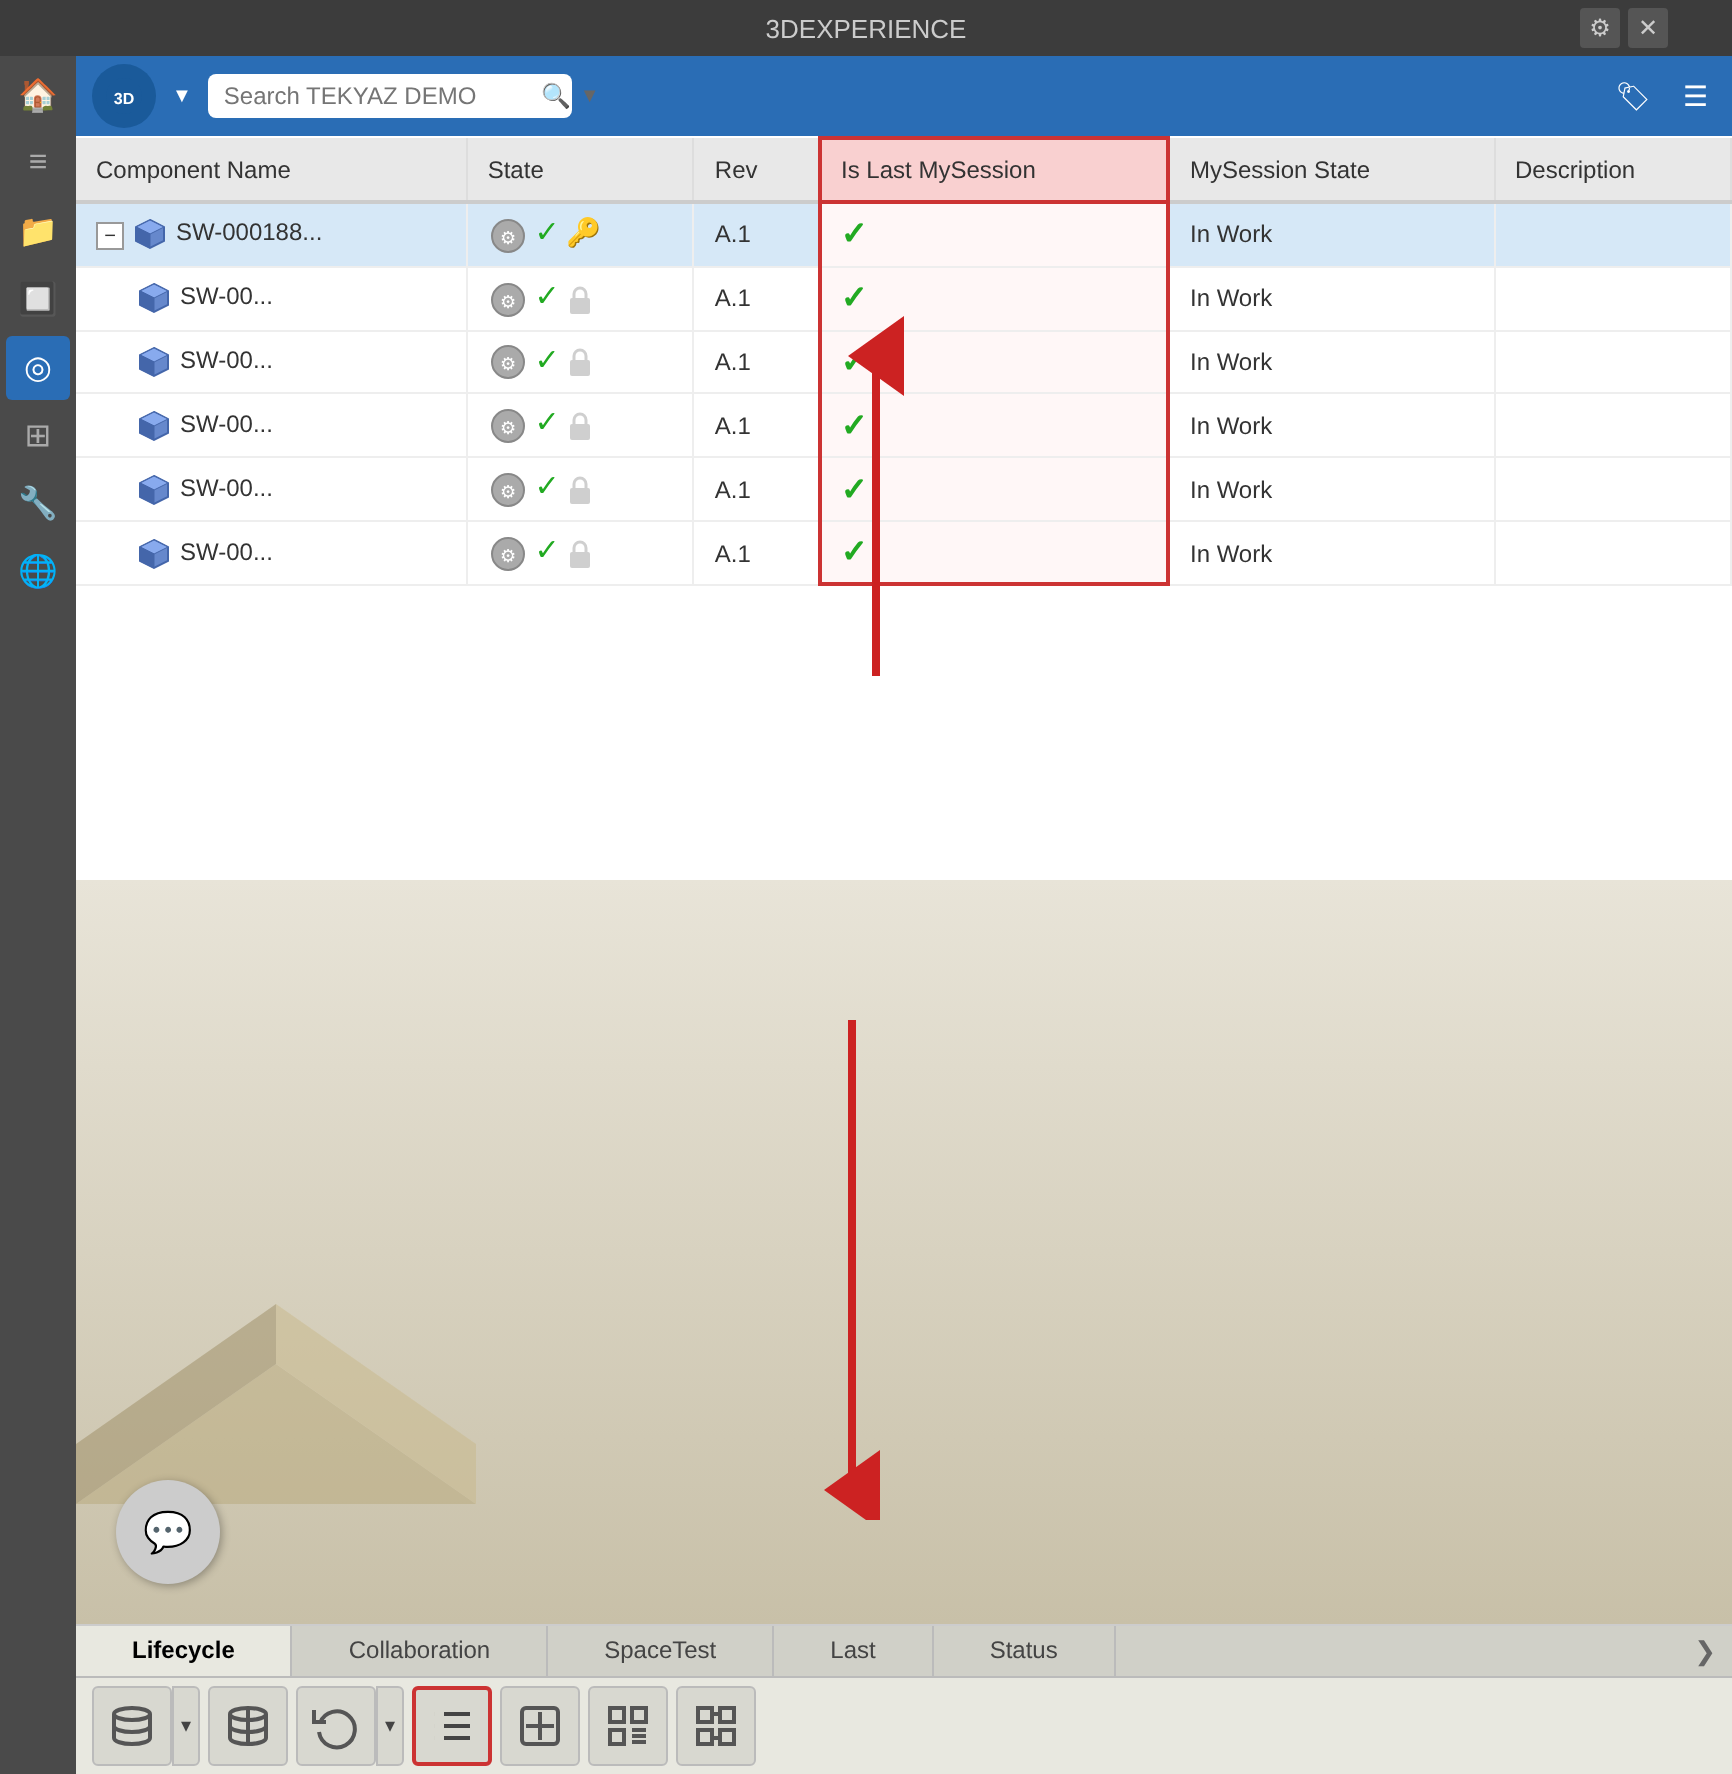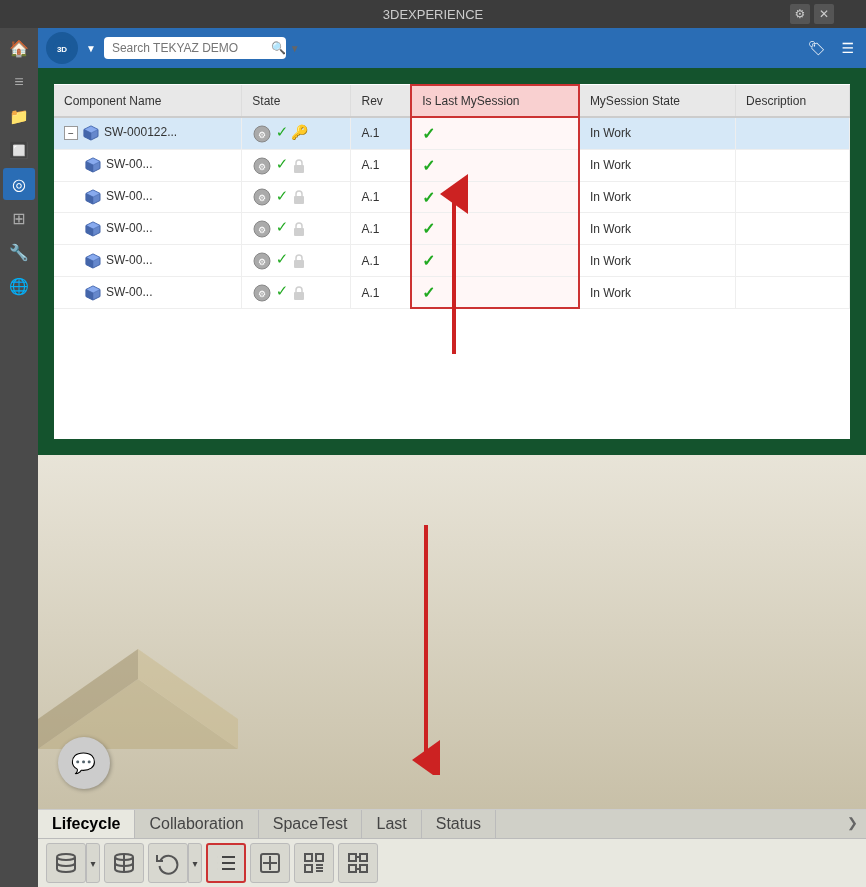--- a/index.html
+++ b/index.html
@@ -57,21 +57,21 @@
       cursor: pointer;
       border-radius: 3px;
     }
     .sidebar-icon.active { background: #2a6db5; color: white; }
 
     
     .content-area {
       flex: 1;
       display: flex;
       flex-direction: column;
-      background: #14532d;
+      background: #7dd3fc;
     }
 
     
     .header-bar {
       background: #2a6db5;
       height: 40px;
       display: flex;
       align-items: center;
       padding: 0 8px;
       gap: 8px;
@@ -121,21 +121,21 @@
       color: white;
       font-size: 14px;
       cursor: pointer;
       padding: 2px 4px;
     }
 
     
     .table-container {
       flex: 1;
       background: white;
-      margin: 16px;
+      margin: 0;
       overflow: auto;
     }
     table {
       width: 100%;
       border-collapse: collapse;
     }
     thead tr {
       background: #e8e8e8;
       border-bottom: 2px solid #ccc;
     }
@@ -209,22 +209,22 @@
       border-top: 1px solid #ccc;
       display: flex;
       flex-direction: column;
     }
     .bottom-tabs {
       display: flex;
       background: #d0d0c8;
       border-bottom: 1px solid #bbb;
     }
     .bottom-tab {
-      padding: 5px 14px;
-      font-size: 16px;
+      padding: 5px 28px;
+      font-size: 12px;
       cursor: pointer;
       border-right: 1px solid #bbb;
       color: #444;
     }
     .bottom-tab.active {
       background: #e8e8e0;
       color: #000;
       font-weight: bold;
     }
     .bottom-tab-close {
@@ -361,21 +361,21 @@
                 <th>Description</th>
               </tr>
             </thead>
             <tbody id="table-body">
 
             <tr>
                   <td><span class="expand-btn">−</span><svg width="18" height="18" viewBox="0 0 18 18" style="vertical-align:middle;margin-right:4px;display:inline-block">
     <polygon points="9,2 16,5.5 16,12.5 9,16 2,12.5 2,5.5" fill="#6688cc" stroke="#4466aa" stroke-width="1"></polygon>
     <polygon points="9,2 16,5.5 9,9 2,5.5" fill="#88aaee" stroke="#4466aa" stroke-width="0.5"></polygon>
     <polygon points="2,5.5 9,9 9,16 2,12.5" fill="#4466aa" stroke="#4466aa" stroke-width="0.5"></polygon>
-  </svg><span>SW-000122...</span></td>
+  </svg><span>SW-000188...</span></td>
                   <td><svg width="20" height="20" viewBox="0 0 20 20" style="vertical-align:middle">
     <circle cx="10" cy="10" r="8" fill="#aaa" stroke="#888" stroke-width="1"></circle>
     <text x="10" y="14" text-anchor="middle" font-size="9" fill="white">⚙</text>
   </svg>
   <span class="status-ok">✓</span> <span class="key-icon">🔑</span></td>
                   <td>A.1</td>
                   <td class="col-highlight"><span class="check-green">✓</span></td>
                   <td>In Work</td>
                   <td></td>
                 </tr>

